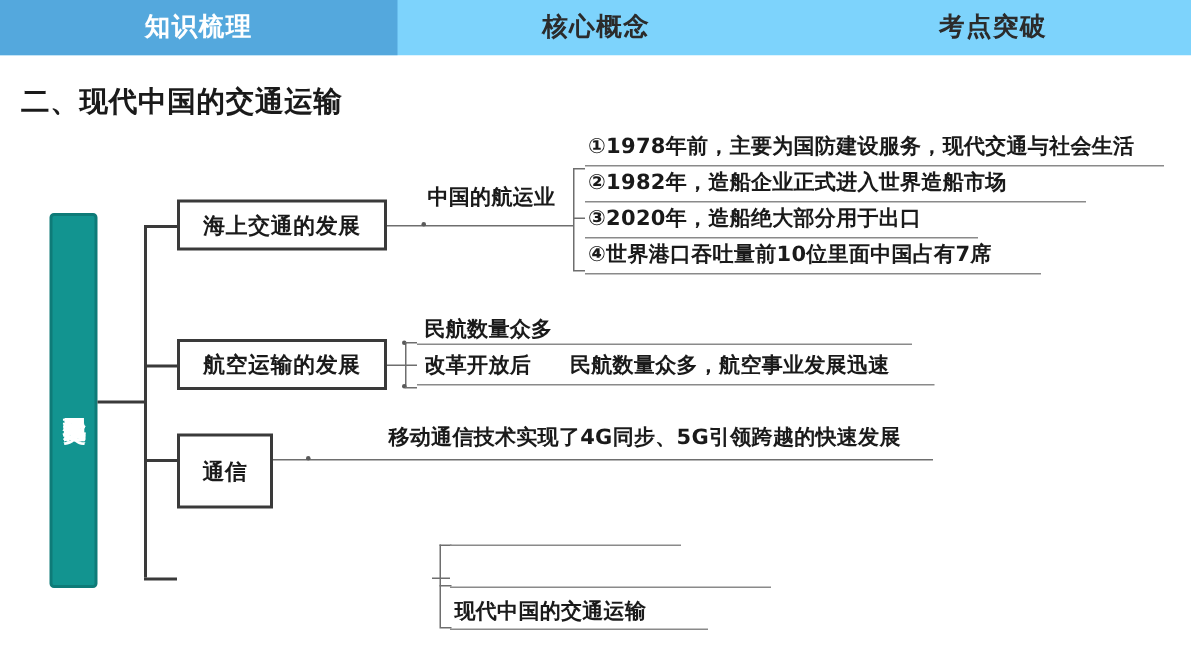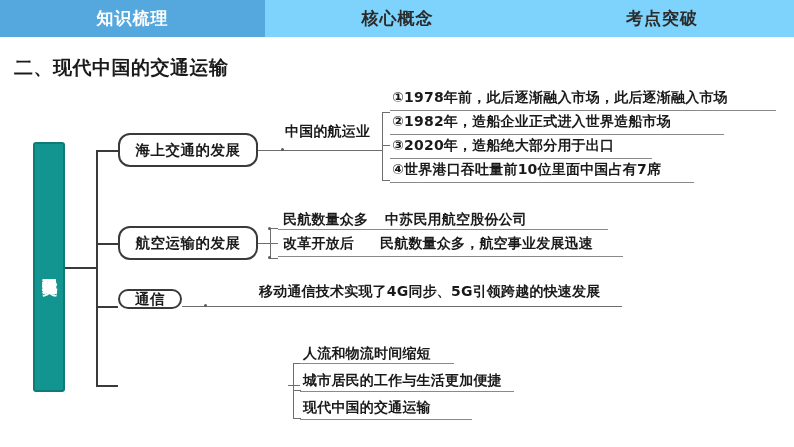--- a/index.html
+++ b/index.html
@@ -92,21 +92,21 @@
   .vline { position: absolute; width: 0; border-left: 2px solid #3a3a3a; }
   .hline-thin { position: absolute; height: 0; border-top: 1px solid #6e6e6e; }
   .vline-thin { position: absolute; width: 0; border-left: 1px solid #6e6e6e; }
   .dot { position: absolute; width: 3px; height: 3px; background: #5a5a5a; border-radius: 50%; }
 
   
   .node {
     position: absolute;
     background: #ffffff;
     border: 2px solid #3a3a3a;
-    border-radius: 12px;
+    border-radius: 0;
     box-sizing: border-box;
     display: flex;
     align-items: center;
     justify-content: center;
     font-size: 14.5px;
     font-weight: bold;
     color: #1a1a1a;
     white-space: nowrap;
     letter-spacing: 0.5px;
   }
@@ -156,21 +156,21 @@
 
   <div class="hline-thin" style="left:258px; top:150px; width:124px;"></div>
   <div class="dot" style="left:281px; top:148px;"></div>
   <div class="leaf" style="left:285px; top:123px;">中国的航运业</div>
 
   <div class="vline-thin" style="left:382px; top:112px; height:68px;"></div>
   <div class="hline-thin" style="left:382px; top:112px; width:8px;"></div>
   <div class="hline-thin" style="left:382px; top:145px; width:8px;"></div>
   <div class="hline-thin" style="left:382px; top:180px; width:8px;"></div>
 
-  <div class="leaf" style="left:392px; top:89px;">①1978年前，此后逐渐融入市场，此后逐渐融入市场</div>
+  <div class="leaf" style="left:392px; top:89px;">①1978年前，主要为国防建设服务，现代交通与社会生活</div>
   <div class="underline" style="left:390px; top:110px; width:386px;"></div>
 
   <div class="leaf" style="left:392px; top:113px;">②1982年，造船企业正式进入世界造船市场</div>
   <div class="underline" style="left:390px; top:134px; width:334px;"></div>
 
   <div class="leaf" style="left:392px; top:137px;">③2020年，造船绝大部分用于出口</div>
   <div class="underline" style="left:390px; top:158px; width:262px;"></div>
 
   <div class="leaf" style="left:392px; top:161px;">④世界港口吞吐量前10位里面中国占有7席</div>
   <div class="underline" style="left:390px; top:182px; width:304px;"></div>
@@ -178,42 +178,39 @@
   <div class="node" style="left:118px; top:226px; width:140px; height:34px;">航空运输的发展</div>
 
   <div class="hline-thin" style="left:258px; top:243px; width:20px;"></div>
   <div class="vline-thin" style="left:270px; top:228px; height:30px;"></div>
   <div class="dot" style="left:268px; top:227px;"></div>
   <div class="dot" style="left:268px; top:256px;"></div>
   <div class="hline-thin" style="left:270px; top:228px; width:8px;"></div>
   <div class="hline-thin" style="left:270px; top:258px; width:8px;"></div>
 
   <div class="leaf" style="left:283px; top:211px;">民航数量众多</div>
-  <div class="leaf" style="left:385px; top:211px;">中苏民用航空股份公司</div>
   <div class="underline" style="left:278px; top:229px; width:330px;"></div>
 
   <div class="leaf" style="left:283px; top:235px;">改革开放后</div>
   <div class="leaf" style="left:380px; top:235px;">民航数量众多，航空事业发展迅速</div>
   <div class="underline" style="left:278px; top:256px; width:345px;"></div>
 
-  <div class="node" style="left:118px; top:289px; width:64px; height:20px;">通信</div>
+  <div class="node" style="left:118px; top:289px; width:64px; height:50px;">通信</div>
 
   <div class="hline-thin" style="left:182px; top:306px; width:440px;"></div>
   <div class="dot" style="left:204px; top:304px;"></div>
   <div class="leaf" style="left:221px; top:283px;margin-left:38px;">移动通信技术实现了4G同步、5G引领跨越的快速发展</div>
 
 
   <div class="hline-thin" style="left:288px; top:385px; width:12px;"></div>
   <div class="vline-thin" style="left:293px; top:363px; height:55px;"></div>
   <div class="hline-thin" style="left:293px; top:363px; width:8px;"></div>
   <div class="hline-thin" style="left:293px; top:390px; width:8px;"></div>
   <div class="hline-thin" style="left:293px; top:418px; width:8px;"></div>
 
-  <div class="leaf" style="left:303px; top:345px;">人流和物流时间缩短</div>
   <div class="underline" style="left:300px; top:363px; width:154px;"></div>
 
-  <div class="leaf" style="left:303px; top:372px;">城市居民的工作与生活更加便捷</div>
   <div class="underline" style="left:300px; top:391px; width:214px;"></div>
 
   <div class="leaf" style="left:303px; top:399px;">现代中国的交通运输</div>
   <div class="underline" style="left:300px; top:419px; width:172px;"></div>
 
 </div>
 
 </body></html>

